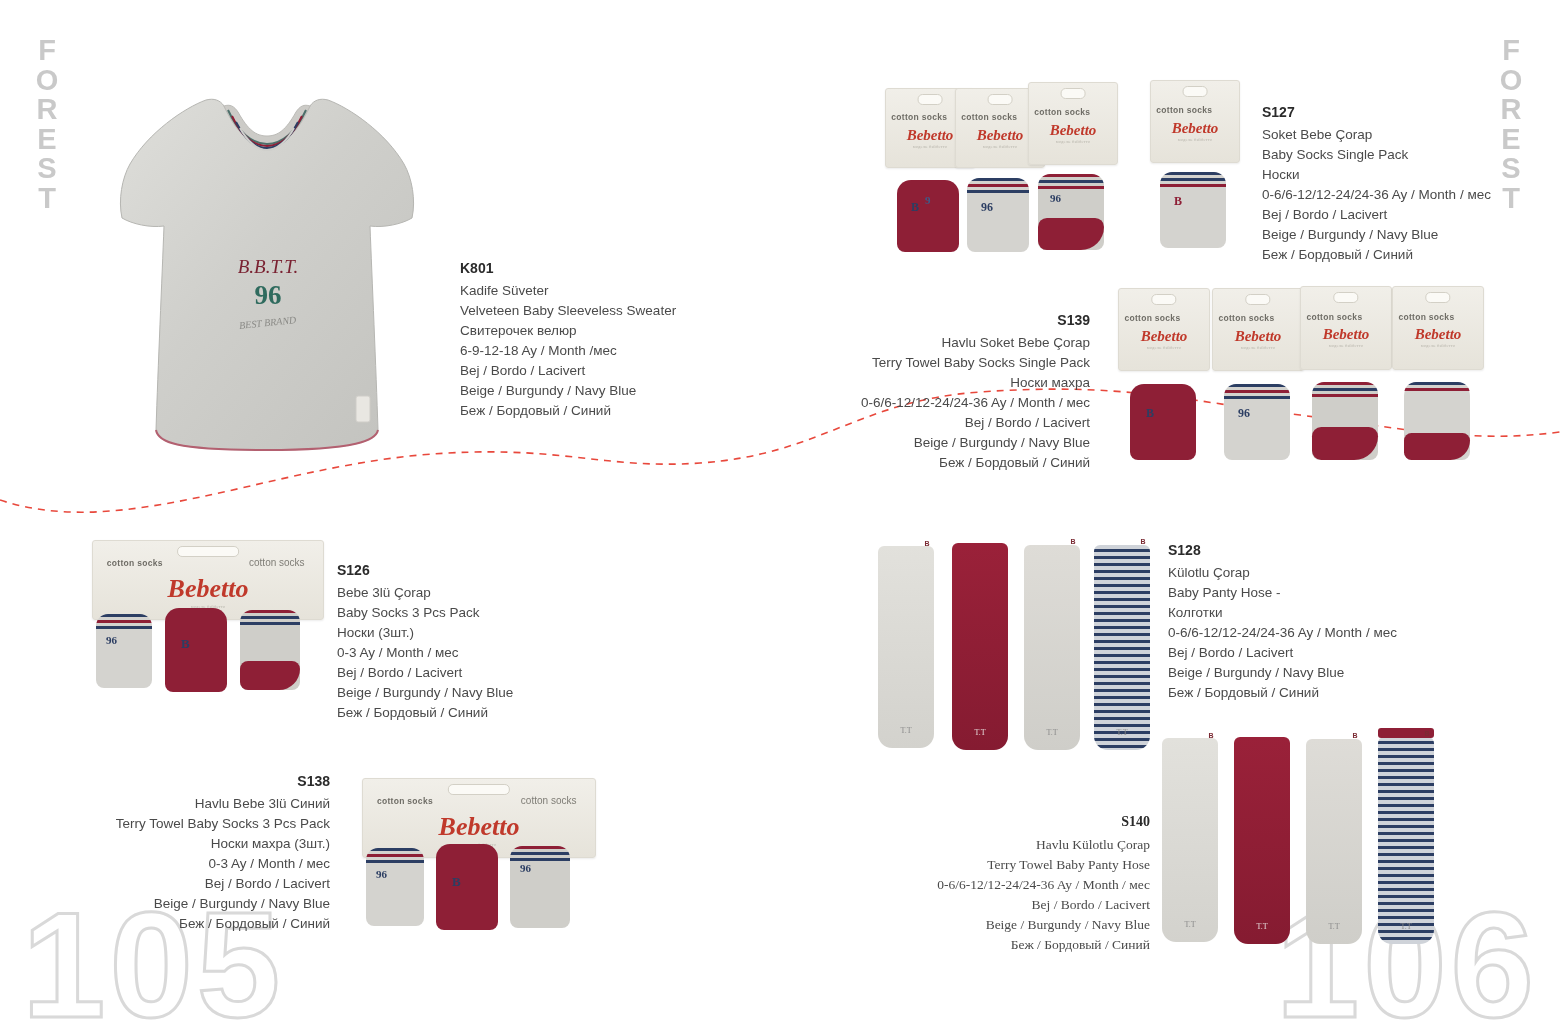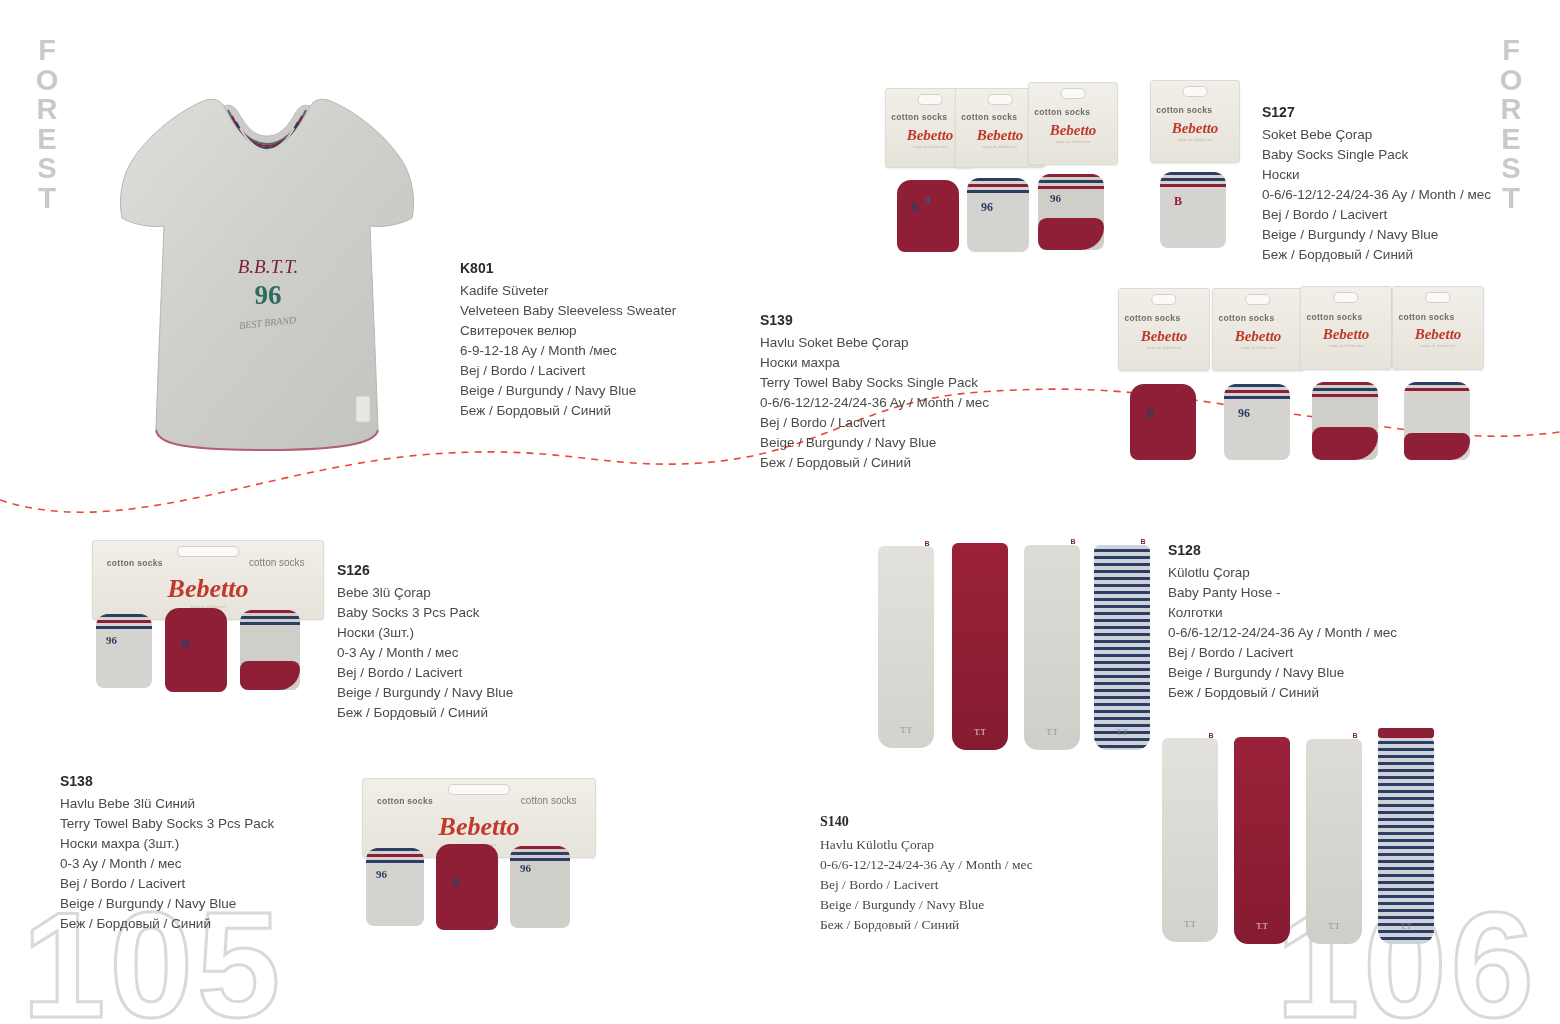--- a/index.html
+++ b/index.html
@@ -38,21 +38,21 @@
     letter-spacing:4px;
     bottom:-28px;
     user-select:none;
   }
   .pagenum-left{left:22px;}
   .pagenum-right{right:22px;}
 
   
   .block{position:absolute;font-size:13.5px;line-height:20px;color:#4a4a4a;}
   .block .code{font-weight:bold;color:#2b2b2b;font-size:14px;margin-bottom:3px;}
-  .block.right-align{text-align:left;}
+  .block.right-align{text-align:right;}
   .block .l{white-space:nowrap;}
 
   
   .sockcard{position:absolute;}
   .card-hang{
     position:absolute;left:0;top:0;width:100%;height:46%;
     background:linear-gradient(180deg,#f1efe9 0%,#e6e3da 100%);
     border:1px solid #dedbd2;border-radius:3px;
     box-shadow:0 1px 2px rgba(0,0,0,.08);
   }
@@ -305,22 +305,22 @@
           <i style="background:#d4d3cf"></i>
           <i style="background:#8e1f36"></i>
       </div>
       <div class="foot" style="background:#8e1f36;border-radius:10px 10px 26px 10px;height:34%;"></div>
     </div>
   </div>
 
   <div class="block right-align" style="left:760px;top:310px;width:330px;">
     <div class="code">S139</div>
     <div class="l">Havlu Soket Bebe Çorap</div>
+    <div class="l">Terry Towel Baby Socks Single Pack</div>
     <div class="l">Носки махра</div>
-    <div class="l">Terry Towel Baby Socks Single Pack</div>
     <div class="l">0-6/6-12/12-24/24-36 Ay / Month / мес</div>
     <div class="l">Bej / Bordo / Lacivert</div>
     <div class="l">Beige / Burgundy / Navy Blue</div>
     <div class="l">Беж / Бордовый / Синий</div>
   </div>
 
   <div class="sockcard" style="left:92px;top:540px;width:230px;height:150px;">
     <div class="card-hang" style="height:52%;">
       <div class="card-label" style="top:22%;">
           <b>cotton socks</b>
@@ -458,19 +458,20 @@
   <div class="tight" style="left:1378px;top:728px;width:56px;height:216px;">
     <div class="body" style="background:repeating-linear-gradient(180deg,#cfd3d9 0 4px,#2c3e63 4px 7px);"></div>
     <div class="waist" style="background:#8e1f36;height:10px;border-radius:3px;"></div>
     <div class="logo">B</div>
     <div class="foot-mark">T.T</div>
   </div>
 
   <div class="block right-align" style="left:820px;top:812px;width:330px;font-family:Liberation Serif, serif;">
     <div class="code">S140</div>
     <div class="l">Havlu Külotlu Çorap</div>
+    <div class="l">Terry Towel Baby Panty Hose</div>
     <div class="l">0-6/6-12/12-24/24-36 Ay / Month / мес</div>
     <div class="l">Bej / Bordo / Lacivert</div>
     <div class="l">Beige / Burgundy / Navy Blue</div>
     <div class="l">Беж / Бордовый / Синий</div>
   </div>
 
 </div>
 
 </body></html>

